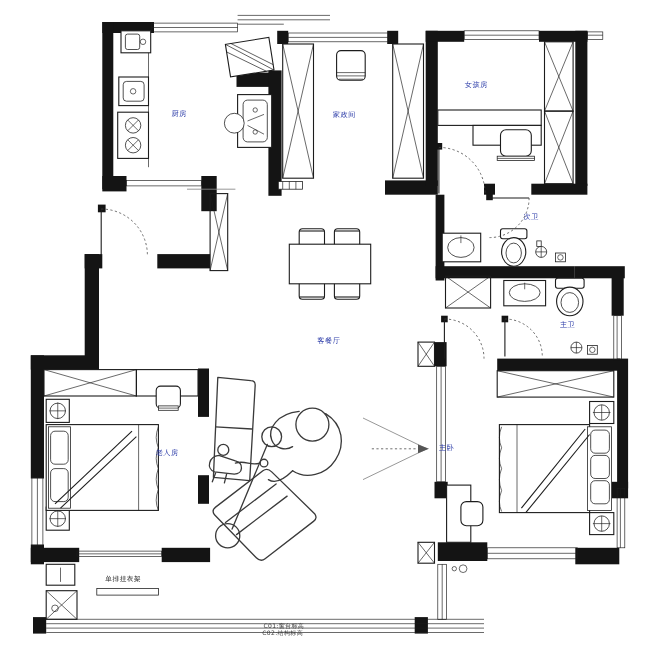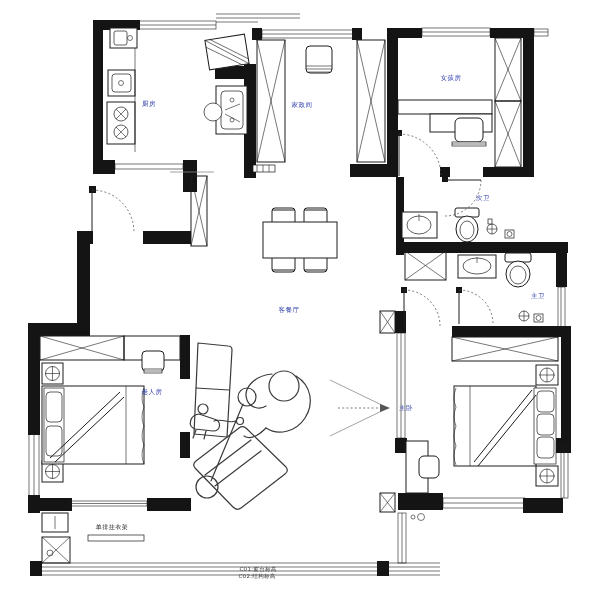--- a/index.html
+++ b/index.html
@@ -439,24 +439,24 @@
       <circle class="sk" cx="207" cy="487" r="11"></circle>
     </g>
   </g>
 
   <g>
     <circle class="tn" cx="413" cy="517" r="2"></circle>
     <circle class="tn" cx="421" cy="517" r="3.5"></circle>
   </g>
 </svg>
 
-  <span class="room-label" style="left:149px;top:104px">厨房</span>
-  <span class="room-label" style="left:302px;top:105px">家政间</span>
-  <span class="room-label" style="left:451px;top:78px">女孩房</span>
+  <span class="room-label" style="left:163px;top:104px">厨房</span>
+  <span class="room-label" style="left:313px;top:105px">家政间</span>
+  <span class="room-label" style="left:433px;top:78px">女孩房</span>
   <span class="room-label" style="left:483px;top:198px">次卫</span>
-  <span class="room-label" style="left:538px;top:296px">主卫</span>
-  <span class="room-label" style="left:289px;top:310px">客餐厅</span>
-  <span class="room-label" style="left:152px;top:392px">老人房</span>
+  <span class="room-label" style="left:516px;top:296px">主卫</span>
+  <span class="room-label" style="left:299px;top:310px">客餐厅</span>
+  <span class="room-label" style="left:152px;top:412px">老人房</span>
   <span class="room-label" style="left:406px;top:408px">主卧</span>
   <span class="rack-label" style="left:112px;top:527px">单排挂衣架</span>
   <span class="note-label" style="left:258px;top:569px">C01:窗台标高</span>
   <span class="note-label" style="left:257px;top:576px">C02:结构标高</span>
 </div>
 
 </body></html>

